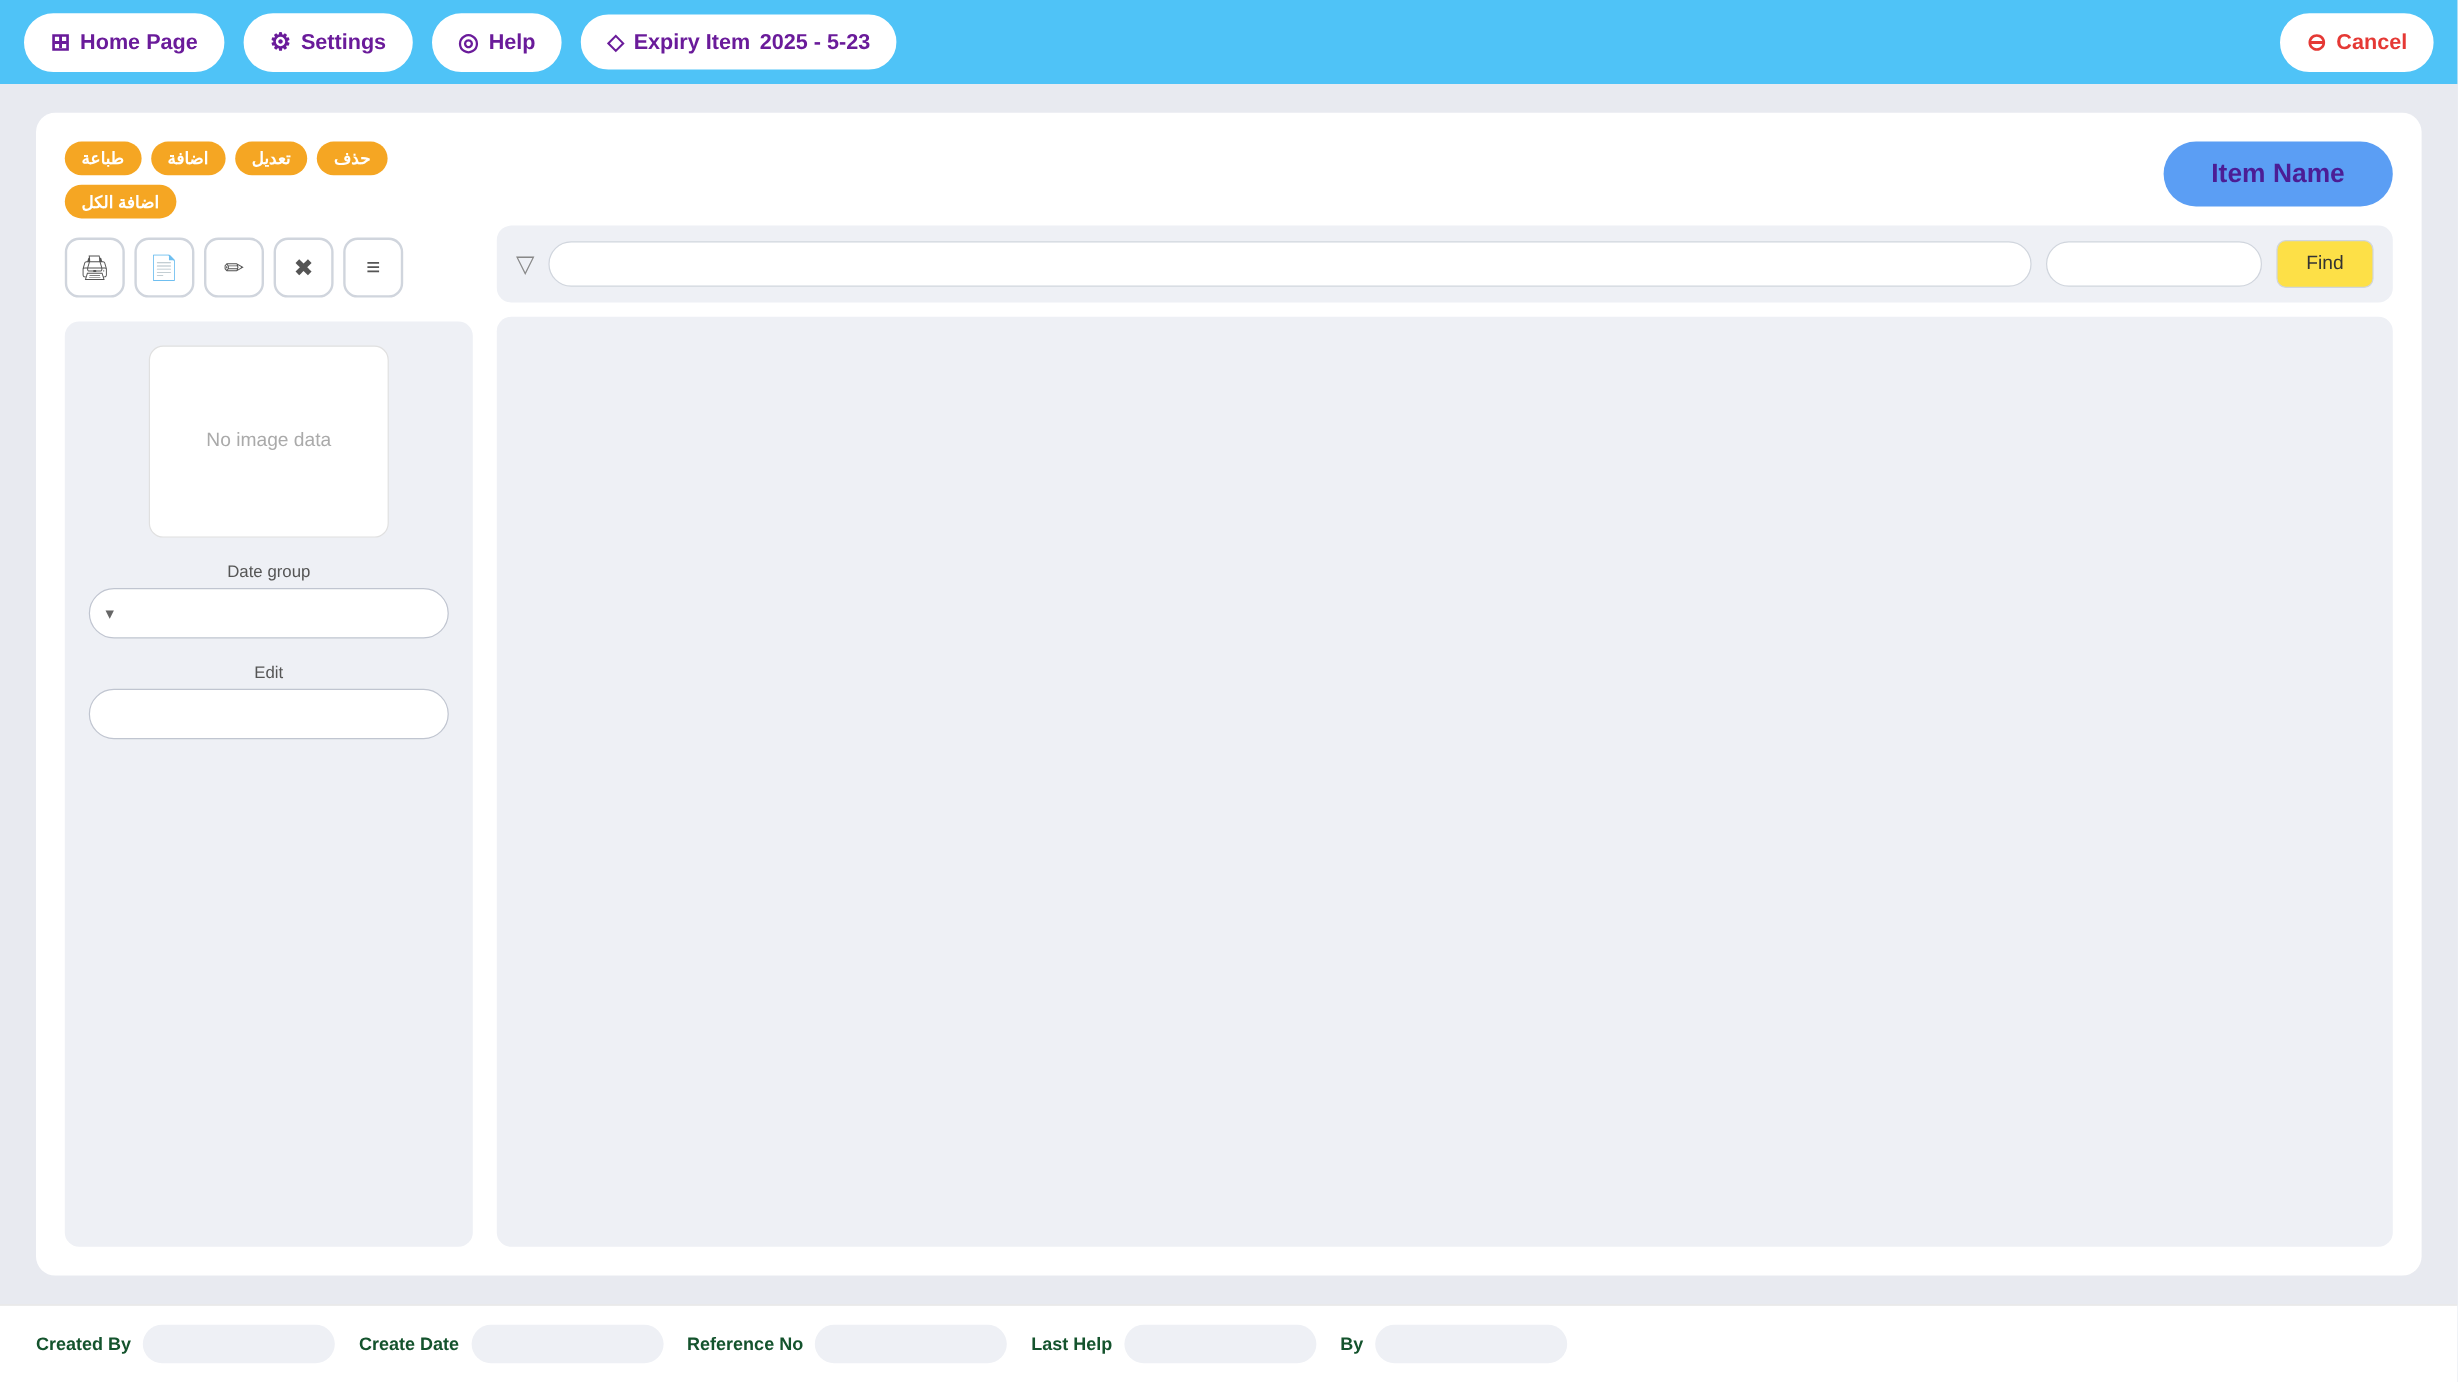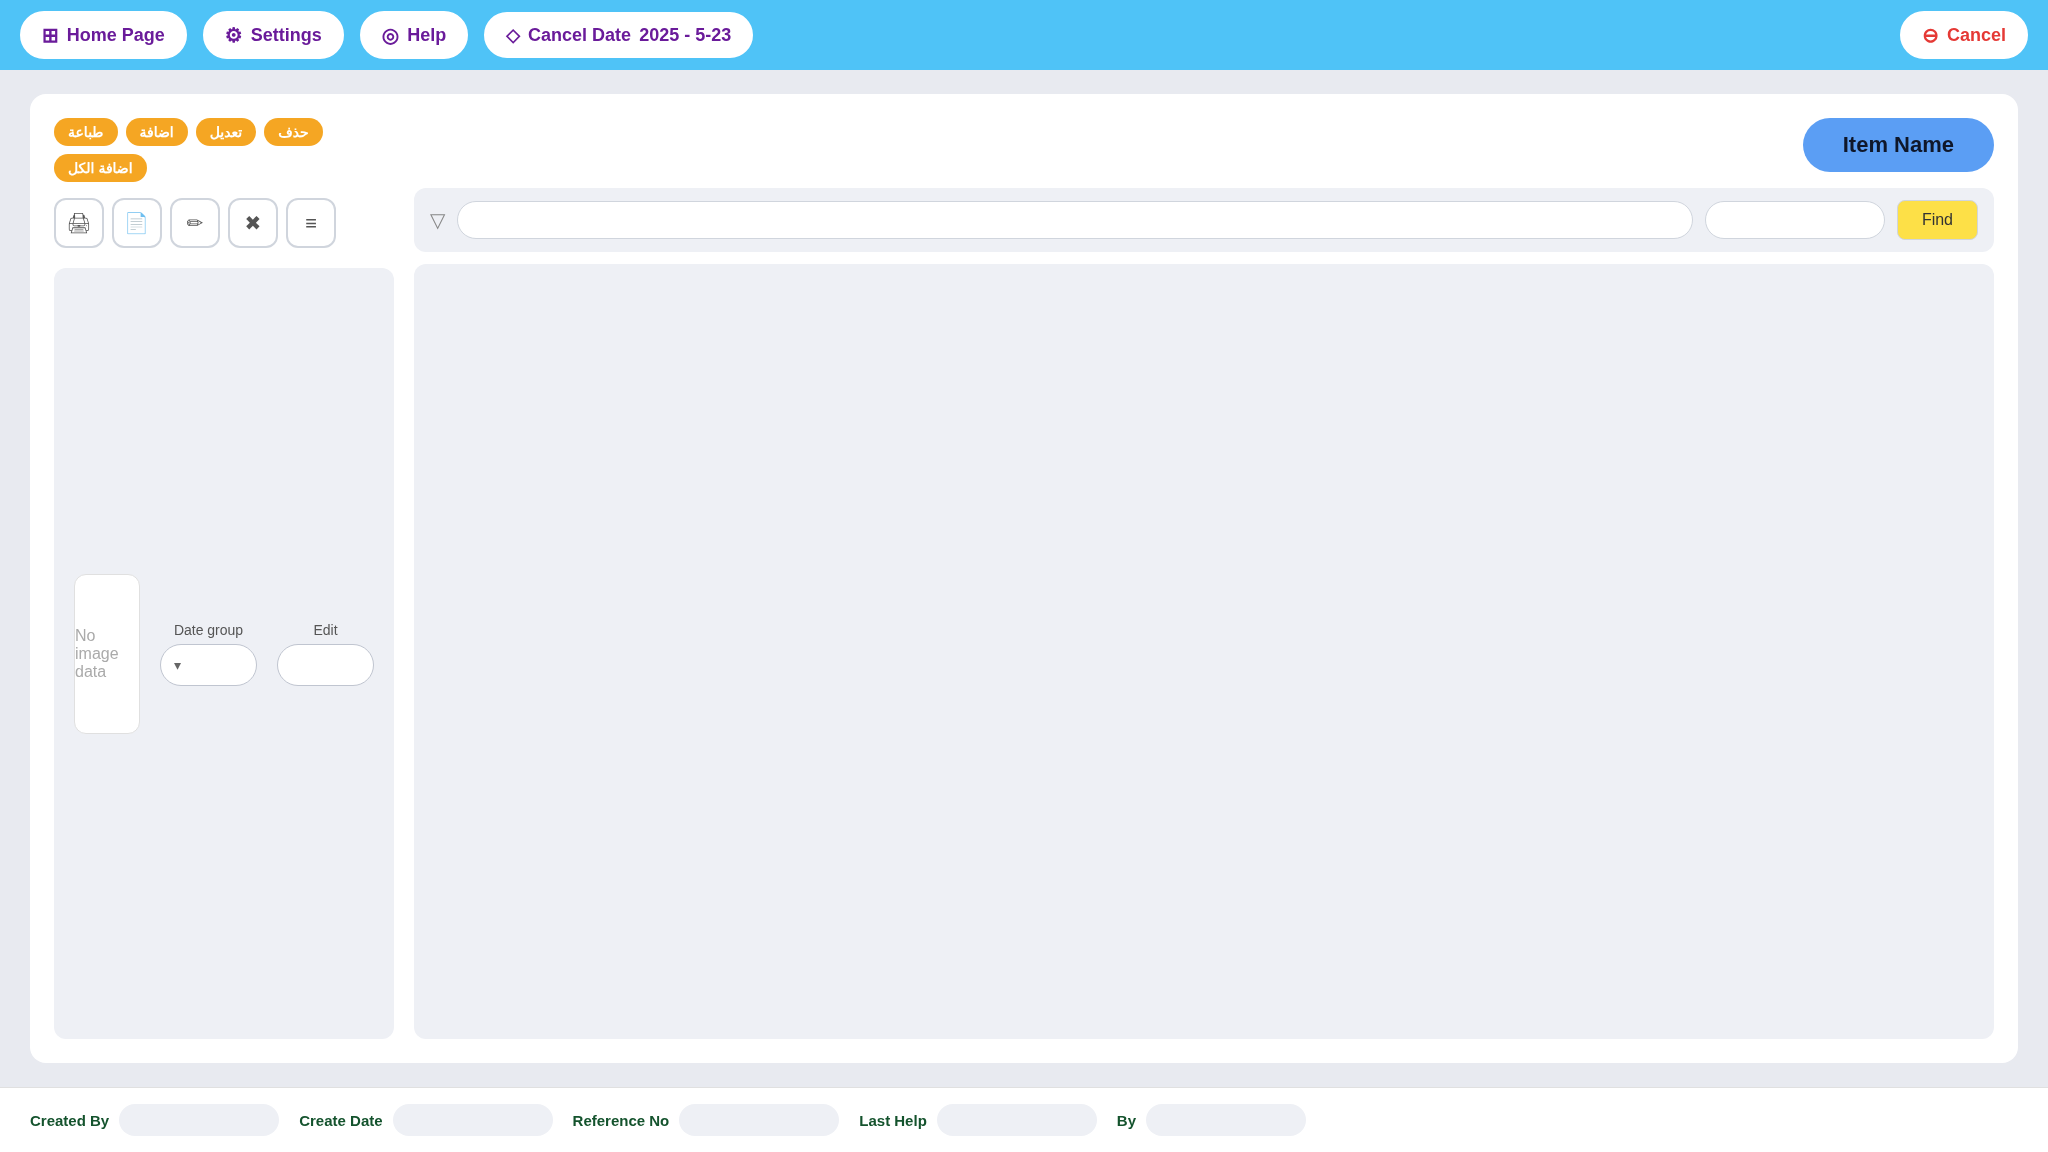--- a/index.html
+++ b/index.html
@@ -125,21 +125,21 @@
       color: #555;
     }
 
     
     .form-area {
       background: #eef0f5;
       border-radius: 12px;
       padding: 20px;
       flex: 1;
       display: flex;
-      flex-direction: row;
+      flex-direction: column;
       align-items: center;
       gap: 20px;
     }
 
     .image-placeholder {
       width: 200px;
       height: 160px;
       background: white;
       border-radius: 12px;
       display: flex;
@@ -216,21 +216,21 @@
     .right-panel {
       flex: 1;
       display: flex;
       flex-direction: column;
       gap: 0;
       position: relative;
     }
 
     .item-name-btn {
       background: #5b9ef4;
-      color: #0f172a;
+      color: #4c1d95;
       border: none;
       border-radius: 50px;
       padding: 14px 40px;
       font-size: 22px;
       font-weight: bold;
       cursor: pointer;
     }
 
     .search-bar {
       display: flex;
@@ -339,21 +339,21 @@
   <button class="nav-btn">
     <span class="nav-icon">⚙</span>
     <span>Settings</span>
   </button>
   <button class="nav-btn">
     <span class="nav-icon">◎</span>
     <span>Help</span>
   </button>
   <button class="expiry-btn">
     <span class="nav-icon">◇</span>
-    <span>Cancel Date</span>
+    <span>Expiry Item</span>
     <span>2025 - 5-23</span>
   </button>
   <button class="nav-btn cancel" style="margin-left:auto;">
     <span class="nav-icon">⊖</span>
     <span>Cancel</span>
   </button>
 </div>
 
 <div class="main-content">
   <div class="content-card">

